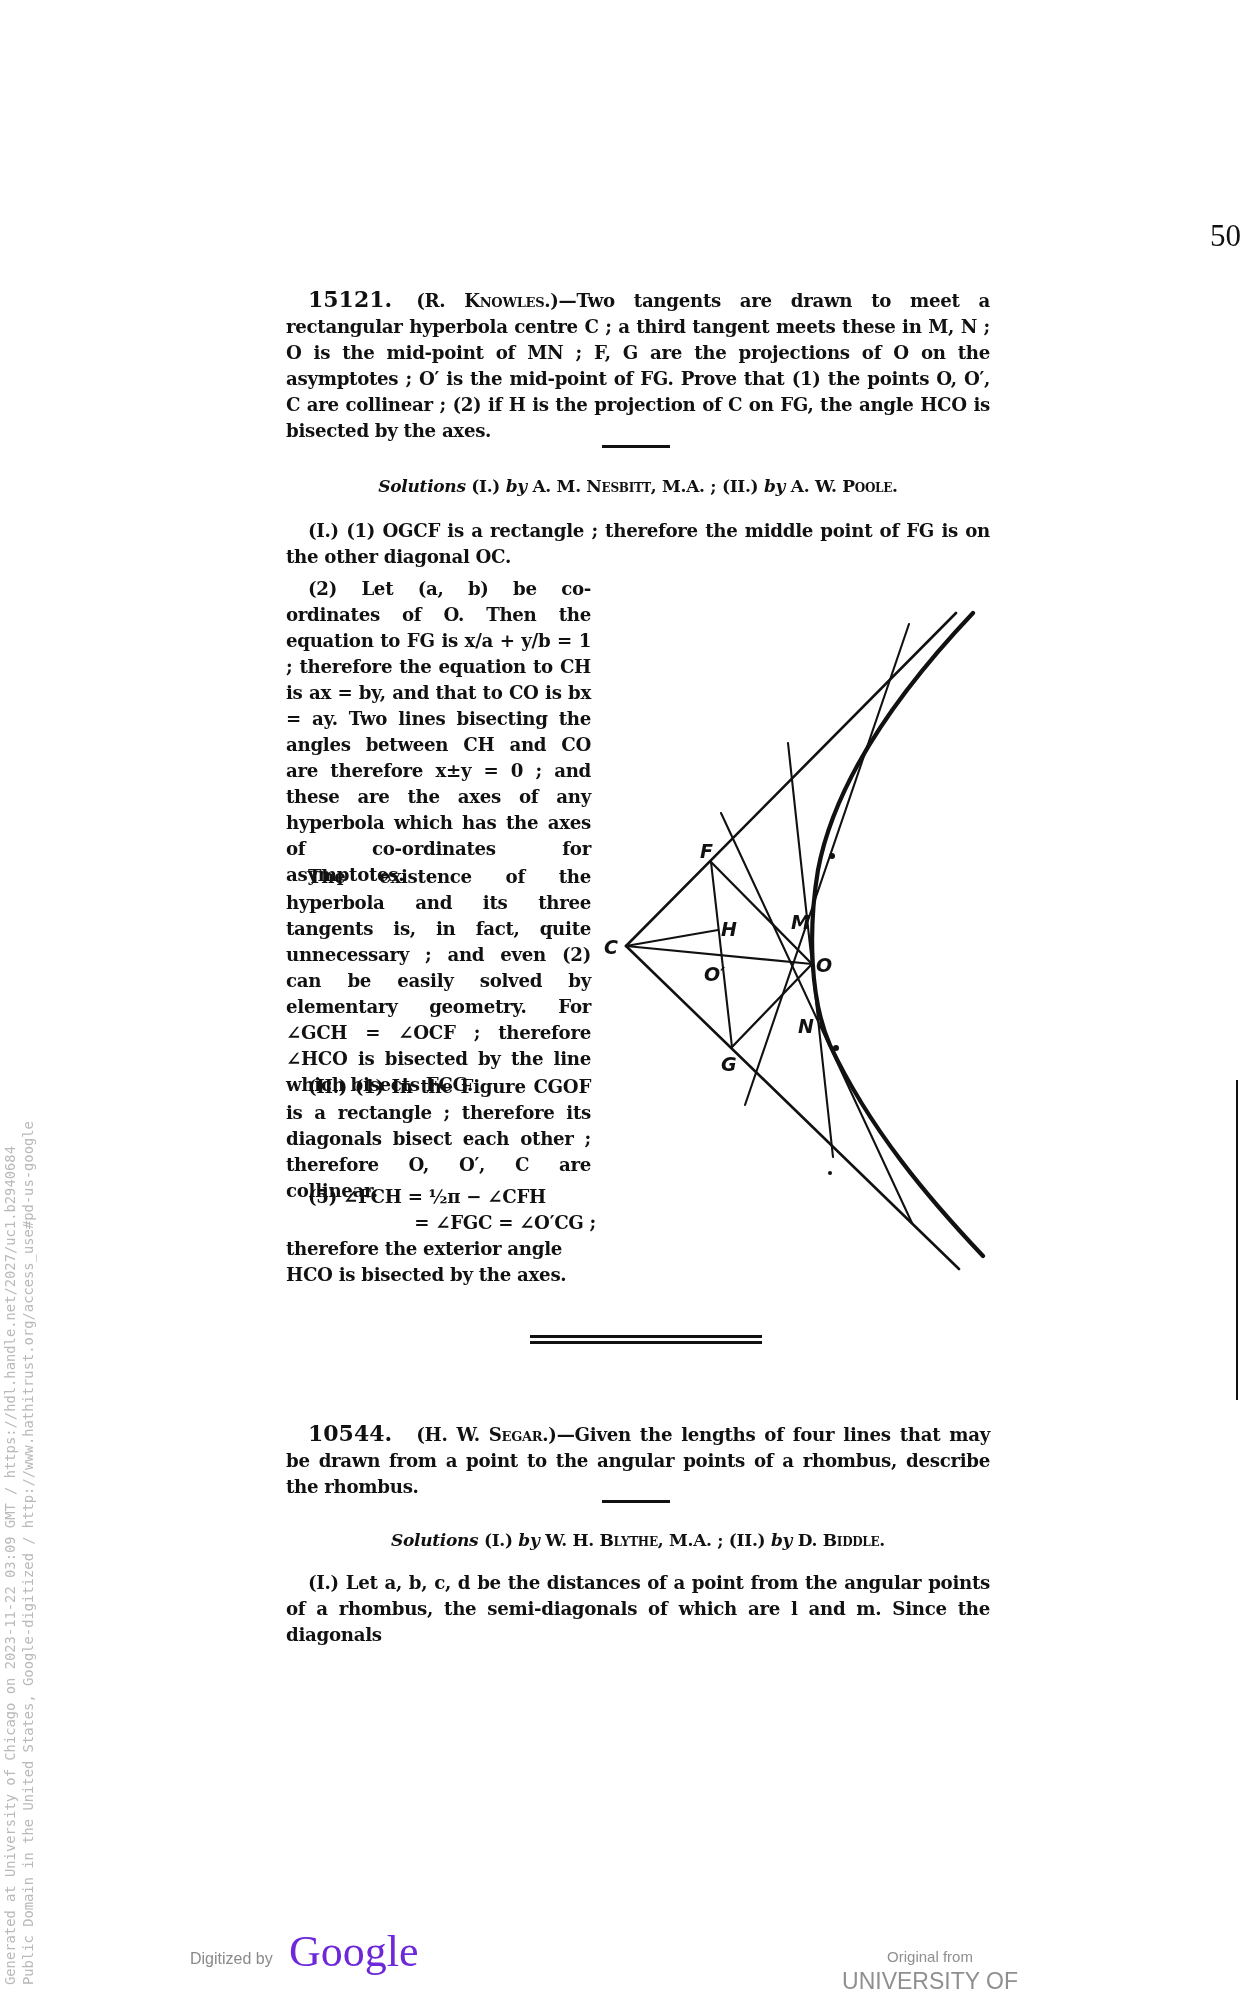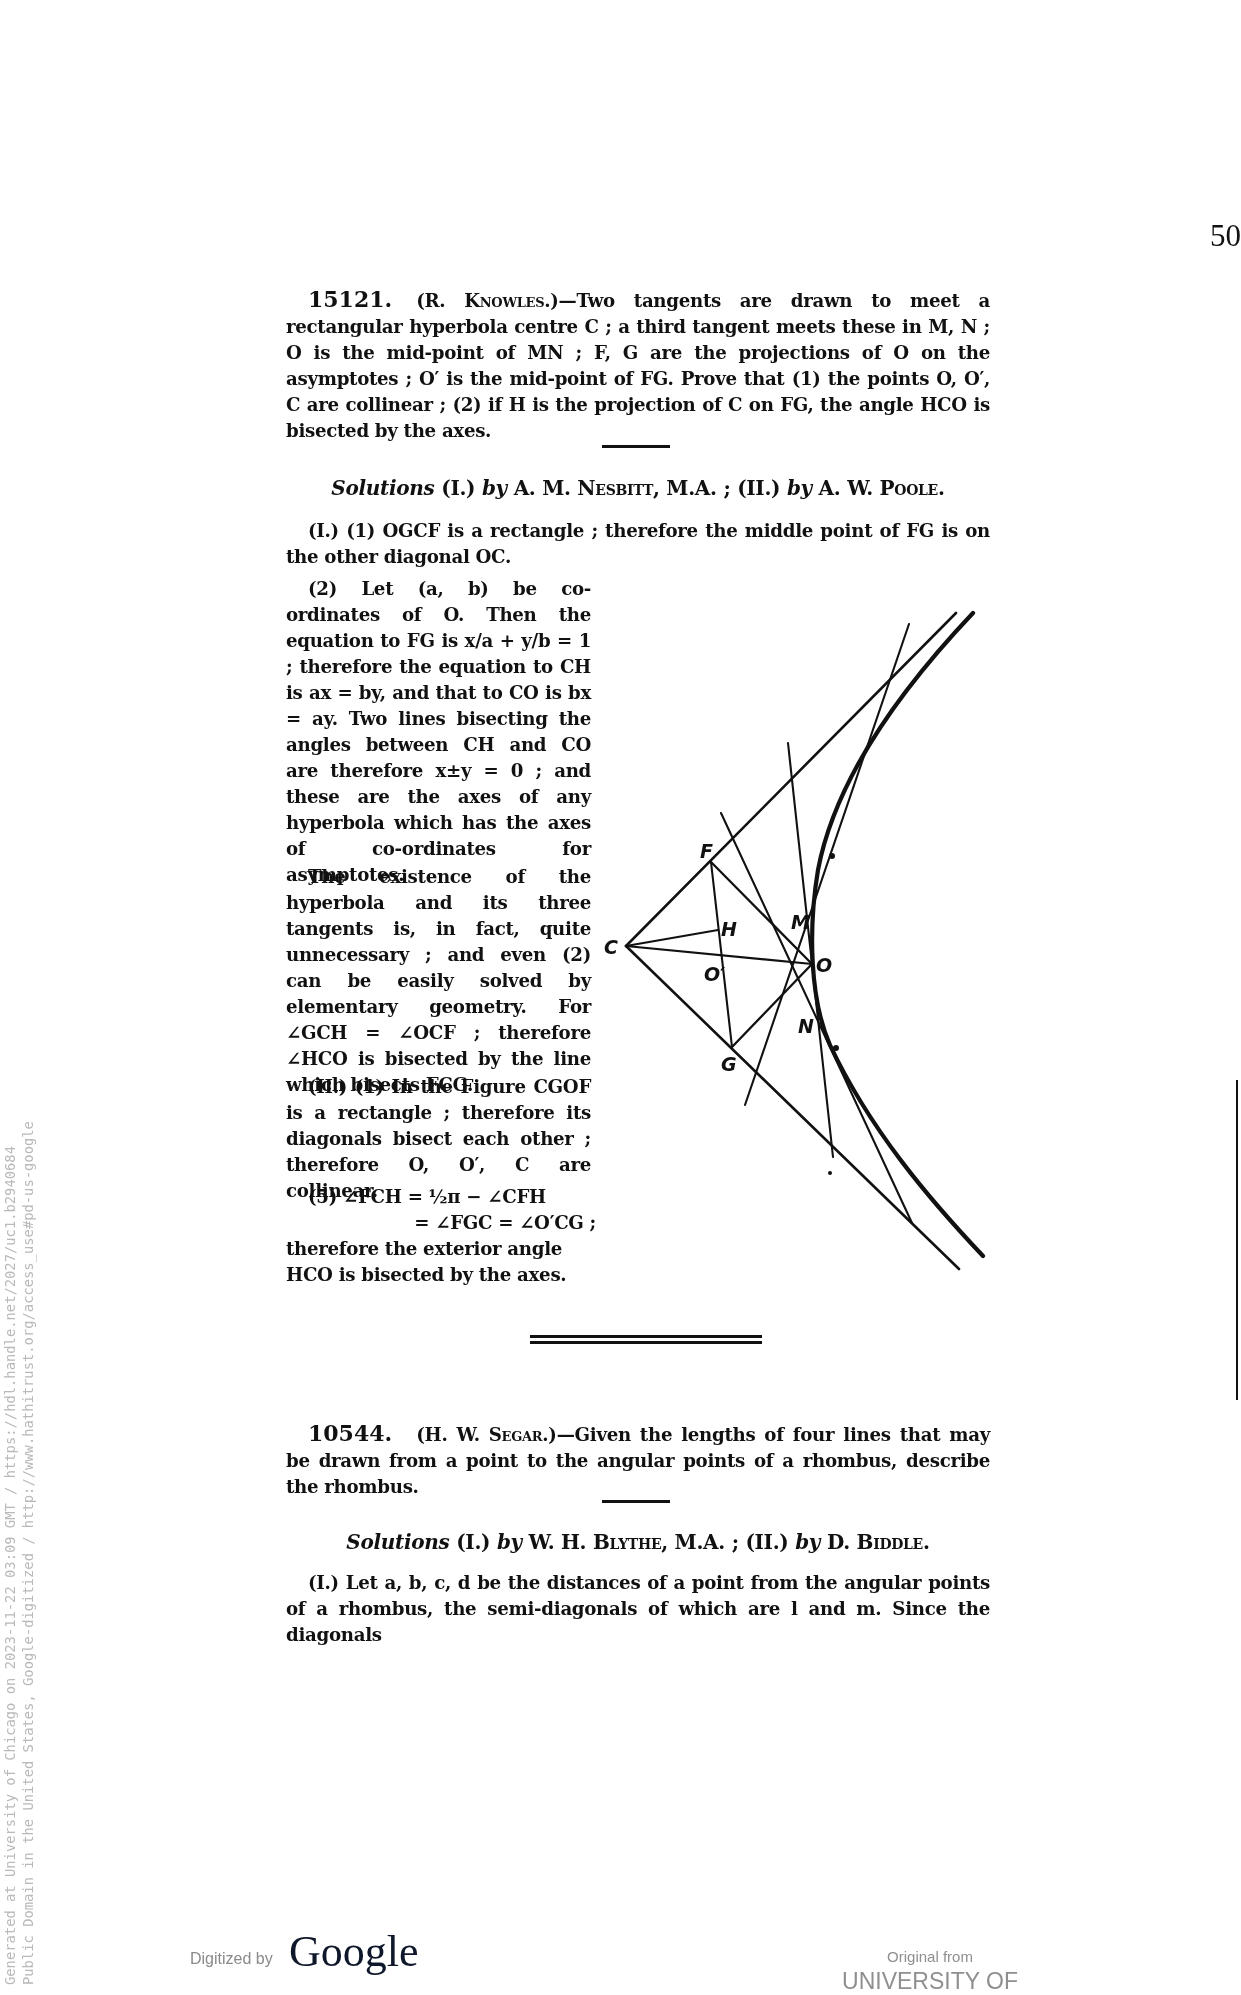--- a/index.html
+++ b/index.html
@@ -4,21 +4,21 @@
 <style>
   html, body { margin: 0; padding: 0; background: #ffffff; }
   body { width: 1241px; height: 1995px; position: relative; overflow: hidden;
          font-family: "DejaVu Serif", "Liberation Serif", serif; color: #111; }
   .abs { position: absolute; }
   .page-number { left: 0; width: 1241px; top: 218px; text-align: right; font-size: 31px; font-family: "Liberation Serif", serif; }
   .para { font-family: "DejaVu Serif", serif; font-weight: bold; font-size: 18.2px; line-height: 26px; text-align: justify; letter-spacing: -0.3px; }
   .para .num { font-size: 22px; letter-spacing: 0; margin-right: 24px; }
   .sc { font-variant: small-caps; }
   .it { font-style: italic; font-weight: bold; }
-  .solutions { font-family: "DejaVu Serif", serif; font-weight: bold; font-size: 20px; text-align: center; letter-spacing: -0.3px; }
+  .solutions { font-family: "DejaVu Serif", serif; font-weight: bold; font-size: 17px; text-align: center; letter-spacing: -0.3px; }
   .rule { background: #111; height: 3px; }
   .narrow { width: 305px; }
   .indent { text-indent: 22px; }
   .vert { transform-origin: 0 0; transform: rotate(-90deg); white-space: nowrap;
           font-family: "DejaVu Sans Mono", "Liberation Mono", monospace; font-size: 13.8px; color: #b9b9b9; }
   .footer-left { font-family: "Liberation Sans", sans-serif; color: #8a8a8a; }
   .footer-right { font-family: "Liberation Sans", sans-serif; color: #8f8f8f; text-align: center; }
   svg text { font-family: "DejaVu Sans", sans-serif; font-weight: bold; font-style: italic; font-size: 19px; fill: #111; }
 </style>
 </head>
@@ -111,15 +111,15 @@
 </div>
 
 <div class="abs para indent" style="left:286px; top:1570px; width:704px;">(I.) Let a, b, c, d be the distances of a point from the angular points of a rhombus, the semi-diagonals of which are l and m. Since the diagonals</div>
 
 <div class="abs" style="left:1236px; top:1080px; width:2px; height:320px; background:#111;"></div>
 
 <div class="abs vert" style="left:2px; top:1985px;">Generated at University of Chicago on 2023-11-22 03:09 GMT  /  https://hdl.handle.net/2027/uc1.b2940684</div>
 <div class="abs vert" style="left:20px; top:1985px;">Public Domain in the United States, Google-digitized  /  http://www.hathitrust.org/access_use#pd-us-google</div>
 
 <div class="abs footer-left" style="left:190px; top:1950px; font-size:16px;">Digitized by</div>
-<div class="abs footer-left" style="left:289px; top:1926px; font-size:44px; font-family:'Liberation Serif', serif; color:#0f172a;">Google</div>
+<div class="abs footer-left" style="left:289px; top:1926px; font-size:44px; font-family:'Liberation Serif', serif; color:#6d28d9;">Google</div>
 <div class="abs footer-right" style="left:780px; top:1948px; width:300px; font-size:15px;">Original from</div>
 <div class="abs footer-right" style="left:780px; top:1968px; width:300px; font-size:23px;">UNIVERSITY OF CALIFORNIA</div>
 
 </body></html>

